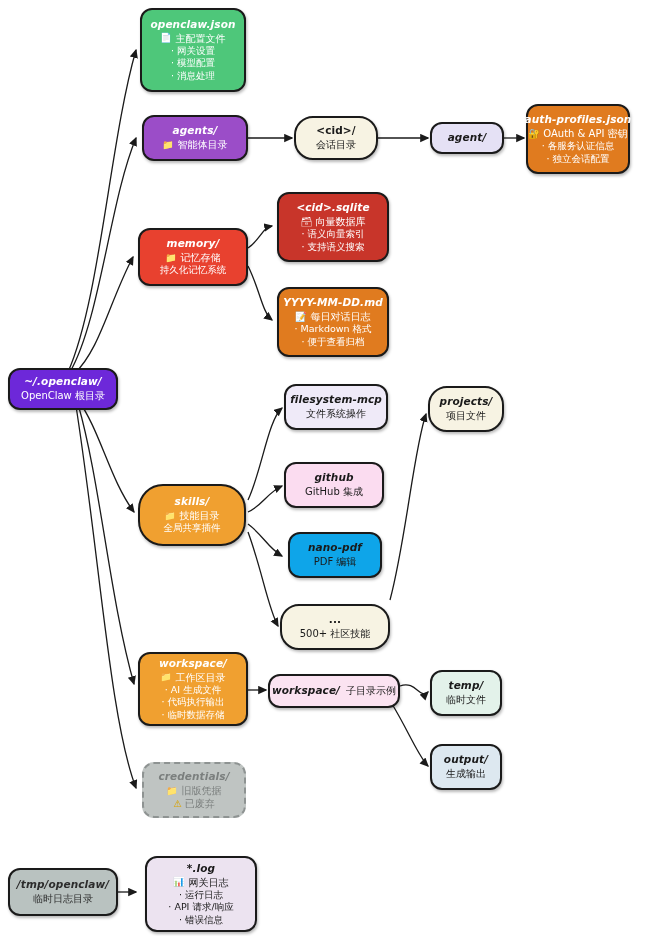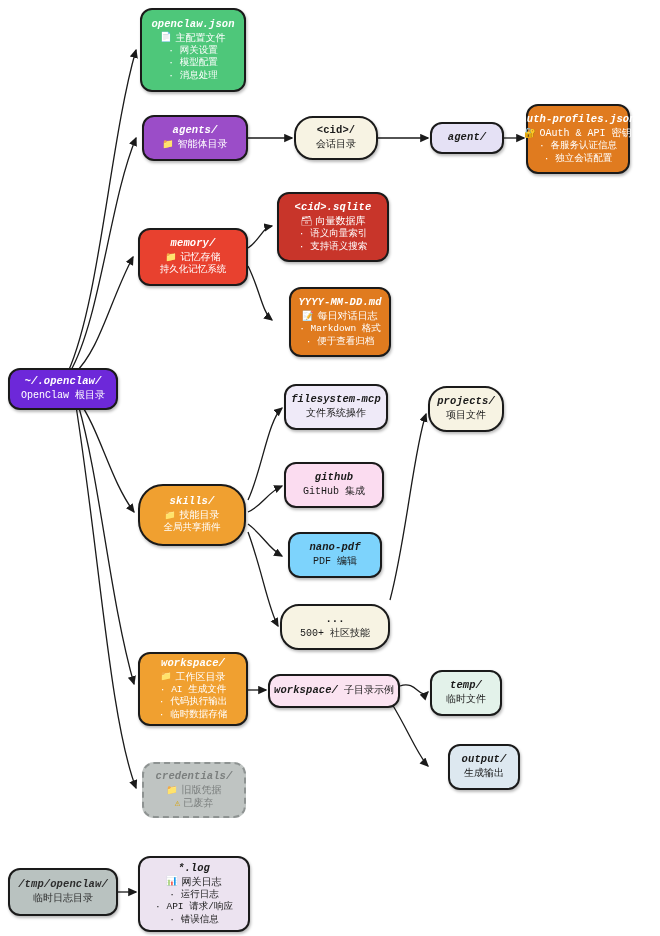--- a/index.html
+++ b/index.html
@@ -26,21 +26,20 @@
     border: 2px solid #1a1a1a;
     border-radius: 12px;
     display: flex;
     flex-direction: column;
     align-items: center;
     justify-content: center;
     text-align: center;
     padding: 5px 6px;
     box-shadow: 1px 2px 3px rgba(0,0,0,0.28);
     line-height: 1.32;
-    font-family: Liberation Mono, monospace;
   }
   .node .title {
     font-weight: bold;
     font-style: italic;
     font-size: 10.5px;
     letter-spacing: 0.1px;
     white-space: nowrap;
   }
   .node .title.plain { font-style: normal; }
   .node .sub {
@@ -64,24 +63,24 @@
   .c-purple { background:#9b4dc8; color:#ffffff; }
   .c-red    { background:#e8412f; color:#ffffff; }
   .c-red-d  { background:#c8352a; color:#ffffff; }
   .c-orange { background:#e07b1f; color:#ffffff; }
   .c-orange2{ background:#f0a030; color:#ffffff; }
   .c-cream  { background:#f7f3e3; color:#1a1a1a;border-radius:19px; }
   .c-lav    { background:#e5e1f5; color:#1a1a1a; }
   .c-lav2   { background:#efeaf8; color:#1a1a1a; }
   .c-pink   { background:#fbdcf0; color:#1a1a1a; }
   .c-pink2  { background:#fbe3f1; color:#1a1a1a; }
-  .c-mint   { background:#7dd3fc; color:#1a1a1a; }
+  .c-mint   { background:#0ea5e9; color:#1a1a1a; }
   .c-mint2  { background:#e3f2ea; color:#1a1a1a; }
   .c-ice    { background:#dde8f0; color:#1a1a1a; }
-  .c-logpink{ background:#ece3f0; color:#1a1a1a; }
+  .c-logpink{ background:#ece3f0; color:#1a1a1a;margin-left:7px; }
   .c-grey   { background:#bfc4c2; color:#7b7f7e; border-style: dashed; border-color:#8e9392; box-shadow:none; }
   .c-grey2  { background:#b9c2c0; color:#2c2c2c; }
 
   .ico { font-size: 9.5px; line-height: 1; }
 </style>
 </head>
 <body>
 
 <div id="canvas">
 
@@ -177,21 +176,21 @@
   <div class="node c-red-d" style="left:277px; top:192px; width:112px; height:70px;">
     <div class="title">&lt;cid&gt;.sqlite</div>
     <div class="sub">
       <span class="ico">🗃</span>
       <span>向量数据库</span>
     </div>
     <div class="bullet">· 语义向量索引</div>
     <div class="bullet">· 支持语义搜索</div>
   </div>
 
-  <div class="node c-orange" style="left:277px; top:287px; width:102px; height:70px;margin-left:12px;">
+  <div class="node c-orange" style="left:277px; top:287px; width:112px; height:70px;">
     <div class="title">YYYY-MM-DD.md</div>
     <div class="sub">
       <span class="ico">📝</span>
       <span>每日对话日志</span>
     </div>
     <div class="bullet">· Markdown 格式</div>
     <div class="bullet">· 便于查看归档</div>
   </div>
 
   <div class="node c-skills c-orange2" style="left:138px; top:484px; width:108px; height:62px;border-radius:25px;">
@@ -242,21 +241,21 @@
   <div class="node c-pink2 inline-row" style="left:268px; top:674px; width:132px; height:34px;">
     <div class="title">workspace/</div>
     <div class="sub">子目录示例</div>
   </div>
 
   <div class="node c-mint2" style="left:430px; top:670px; width:72px; height:46px;">
     <div class="title">temp/</div>
     <div class="sub">临时文件</div>
   </div>
 
-  <div class="node c-ice" style="left:448px; top:744px; width:72px; height:46px;">
+  <div class="node c-ice" style="left:430px; top:744px; width:72px; height:46px;">
     <div class="title">output/</div>
     <div class="sub">生成输出</div>
   </div>
 
   <div class="node c-grey" style="left:142px; top:762px; width:104px; height:56px;">
     <div class="title">credentials/</div>
     <div class="sub">
       <span class="ico">📁</span>
       <span>旧版凭据</span>
     </div>

